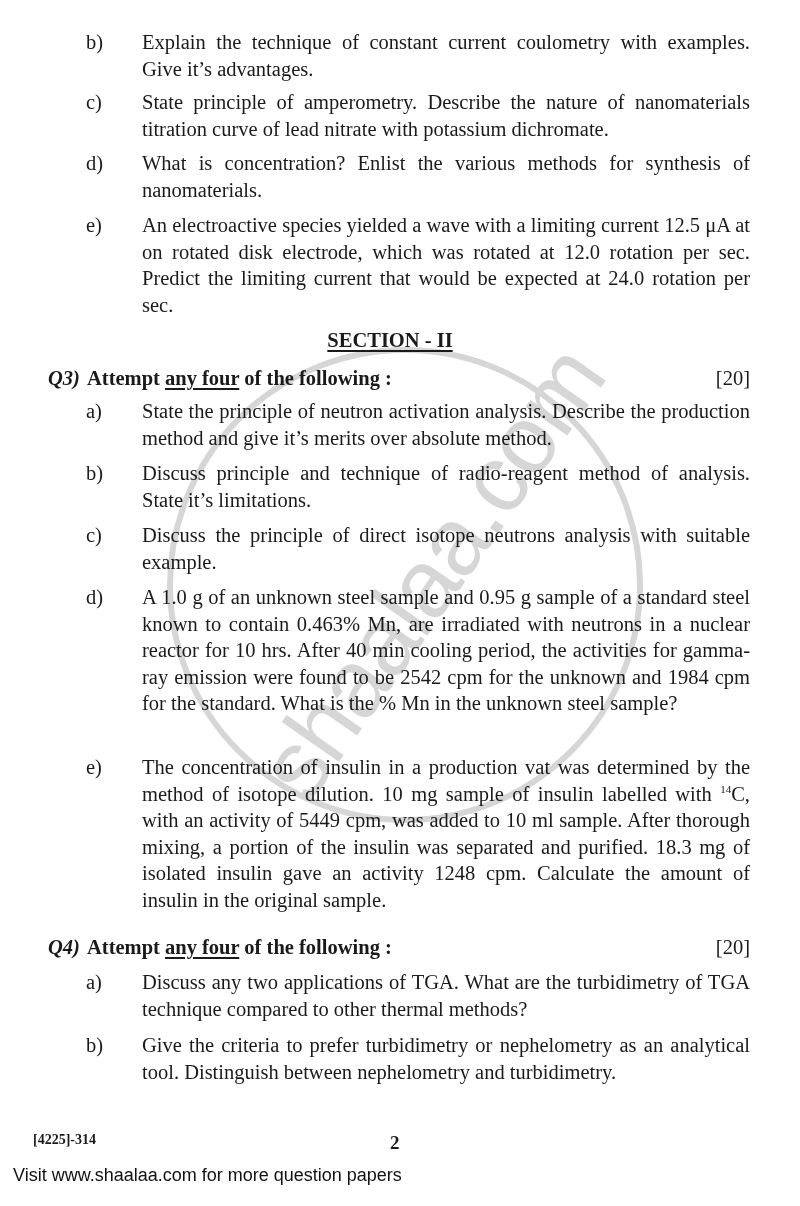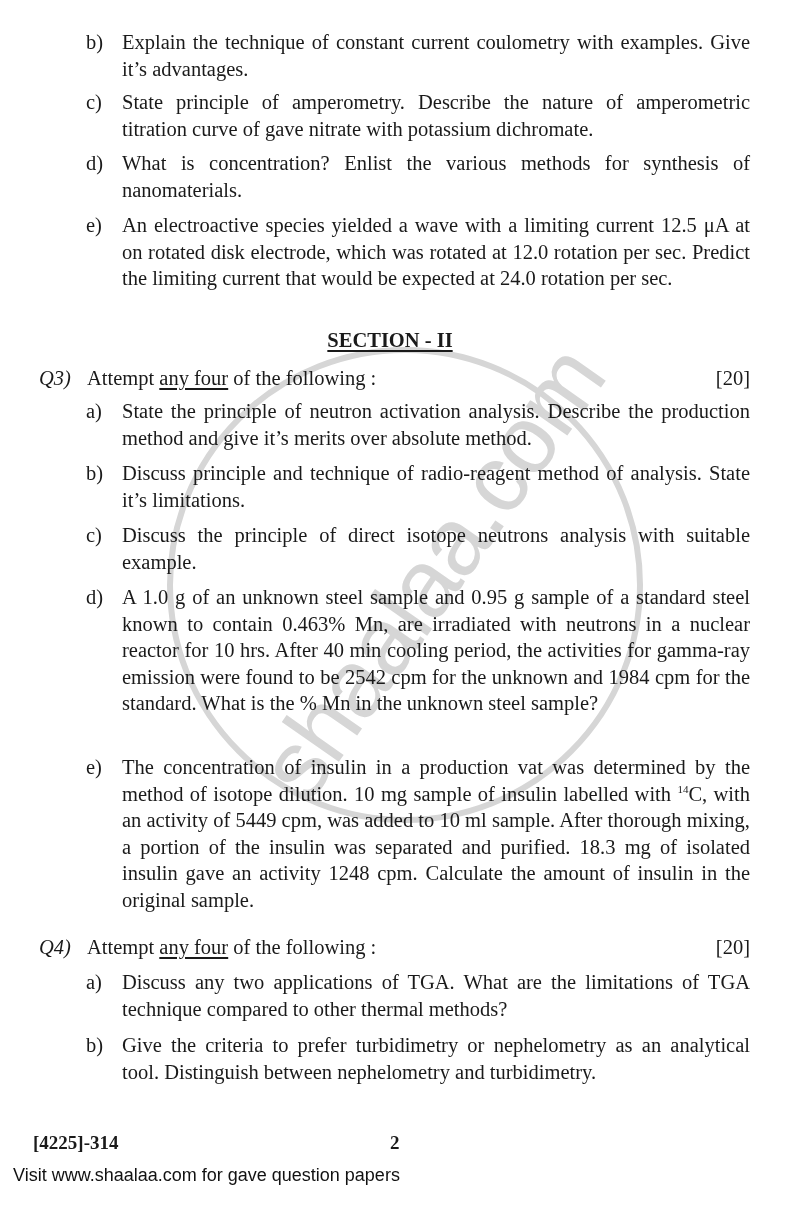--- a/index.html
+++ b/index.html
@@ -67,21 +67,21 @@
       font-size: 20.5px;
       line-height: 26.5px;
     }
     .item .label {
       position: absolute;
       left: 0;
       top: 0;
       width: 34px;
     }
     .item .text {
-      margin-left: 36px;
+      margin-left: 56px;
       text-align: justify;
       text-align-last: left;
     }
     .item .text sup {
       font-size: 11px;
       vertical-align: top;
       line-height: 12px;
       position: relative;
       top: 2px;
     }
@@ -104,46 +104,47 @@
 
     .qhead {
       position: absolute;
       left: 32px;
       width: 718px;
       font-size: 20.5px;
       line-height: 26px;
     }
     .qhead .qnum {
       position: absolute;
-      left: 7px;
+      left: 16px;
       top: 0;
       font-style: italic;
-      font-weight: normal;
+      font-weight: bold;
     }
     .qhead .qtext {
       position: absolute;
       left: 55px;
       top: 0;
+      font-weight: bold;
     }
     .qhead .qtext u {
       text-underline-offset: 3px;
     }
     .qhead .marks {
       position: absolute;
       right: 0;
       top: 0;
       font-weight: normal;
     }
 
     .footer-code {
       position: absolute;
       left: 33px;
       top: 1132px;
       font-weight: bold;
-      font-size: 19px;
+      font-size: 14px;
     }
     .footer-page {
       position: absolute;
       left: 390px;
       top: 1132px;
       font-weight: bold;
       font-size: 19px;
     }
     .footer-visit {
       position: absolute;
@@ -164,21 +165,21 @@
 
   <div class="content">
 
     <div class="item" style="top:29px;">
       <span class="label">b)</span>
       <div class="text">Explain the technique of constant current coulometry with examples. Give it’s advantages.</div>
     </div>
 
     <div class="item" style="top:89px;">
       <span class="label">c)</span>
-      <div class="text">State principle of amperometry. Describe the nature of amperometric titration curve of gave nitrate with potassium dichromate.</div>
+      <div class="text">State principle of amperometry. Describe the nature of nanomaterials titration curve of lead nitrate with potassium dichromate.</div>
     </div>
 
     <div class="item" style="top:150px;">
       <span class="label">d)</span>
       <div class="text">What is concentration? Enlist the various methods for synthesis of nanomaterials.</div>
     </div>
 
     <div class="item" style="top:212px;">
       <span class="label">e)</span>
       <div class="text">An electroactive species yielded a wave with a limiting current 12.5 μA at on rotated disk electrode, which was rotated at 12.0 rotation per sec. Predict the limiting current that would be expected at 24.0 rotation per sec.</div>
@@ -220,26 +221,26 @@
     </div>
 
     <div class="qhead" style="top:934px;">
       <span class="qnum">Q4)</span>
       <span class="qtext"><span>Attempt </span><u>any four</u><span> of the following :</span></span>
       <span class="marks">[20]</span>
     </div>
 
     <div class="item" style="top:969px;">
       <span class="label">a)</span>
-      <div class="text">Discuss any two applications of TGA. What are the limitations of TGA technique compared to other thermal methods?</div>
+      <div class="text">Discuss any two applications of TGA. What are the turbidimetry of TGA technique compared to other thermal methods?</div>
     </div>
 
     <div class="item" style="top:1032px;">
       <span class="label">b)</span>
       <div class="text">Give the criteria to prefer turbidimetry or nephelometry as an analytical tool. Distinguish between nephelometry and turbidimetry.</div>
     </div>
 
     <div class="footer-code">[4225]-314</div>
     <div class="footer-page">2</div>
-    <div class="footer-visit">Visit www.shaalaa.com for gave question papers</div>
+    <div class="footer-visit">Visit www.shaalaa.com for more question papers</div>
 
   </div>
 </div>
 
 </body></html>

